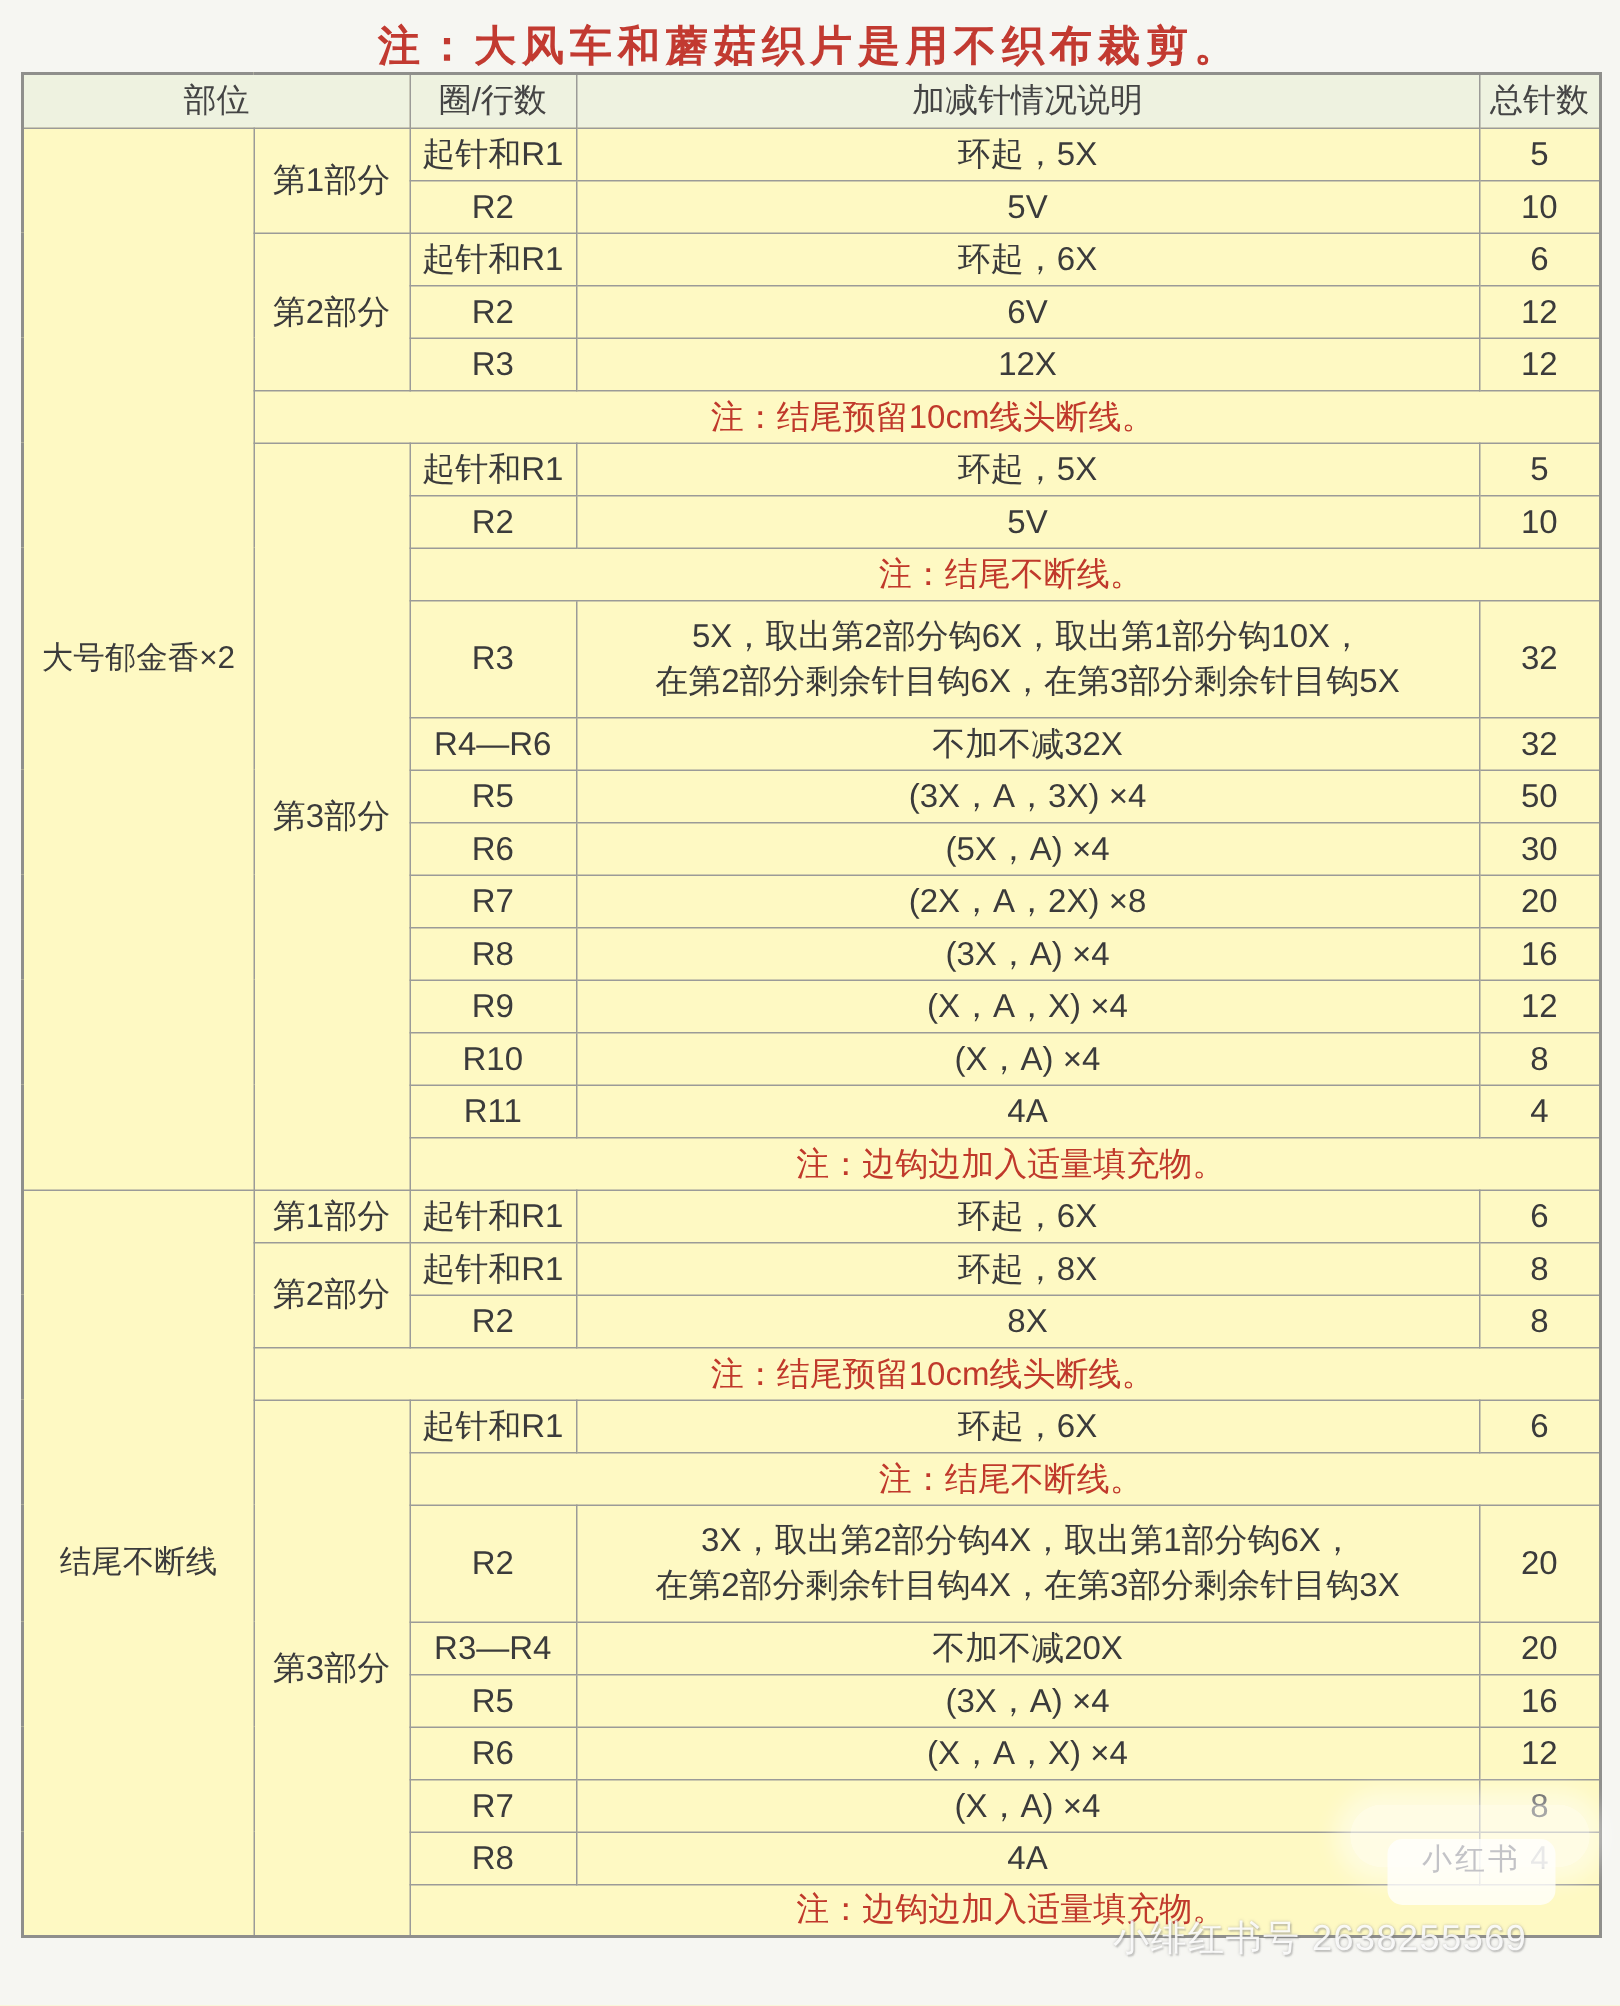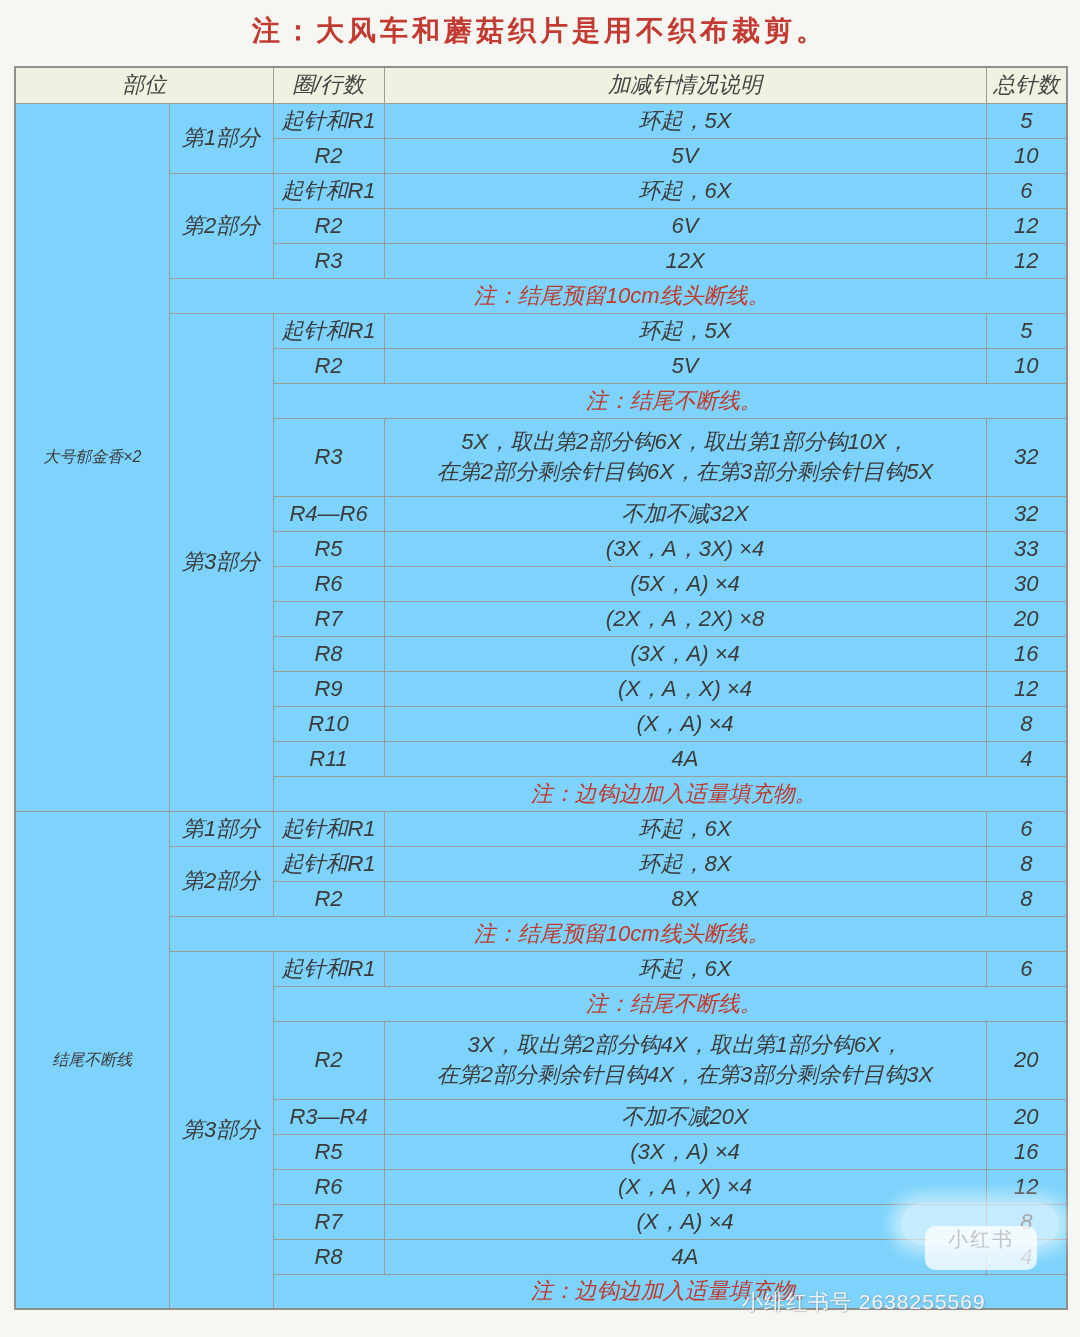--- a/index.html
+++ b/index.html
@@ -10,68 +10,66 @@
     color:#3b3b3b;
   }
   .page{position:absolute;inset:0;overflow:hidden;}
   .title{
     position:absolute;left:0;top:12px;width:100%;
     text-align:center;
     font-size:28px;font-weight:bold;letter-spacing:4px;
     color:#c23a31;
   }
   table.pattern{
-    position:absolute;left:14px;top:66px;
+    position:absolute;left:14px;top:48px;
     width:1052px;
     border-collapse:collapse;
     table-layout:fixed;
-    background:#7dd3fc;
+    background:#fef9c3;
     border:2px solid #8f8f8c;
-    font-style:italic;
   }
   col.c1{width:154px;}
   col.c2{width:104px;}
   col.c3{width:111px;}
   col.c4{width:602px;}
   col.c5{width:81px;}
   th,td{
     border:1px solid #9b9b98;
     text-align:center;vertical-align:middle;
     font-size:22px;font-weight:normal;
     padding:0 4px;
     line-height:1.35;
   }
   thead tr{height:36px;}
   thead th{background:#eef2e0;color:#444;}
   tr.h36{height:35px;}
   tr.h73{height:78px;}
   td.note{color:#c0392b;padding-left:12px;}
   td.desc{white-space:pre-line;}
-  td.part{font-size:16px;}
+  td.part{font-size:21px;}
   
   .wm-blob{
     position:absolute;left:900px;top:1203px;width:160px;height:42px;
     background:rgba(255,255,255,0.55);border-radius:21px;
     box-shadow:0 0 14px 10px rgba(255,255,255,0.45);
   }
   .wm-badge{
     position:absolute;left:925px;top:1226px;width:112px;height:44px;
     background:rgba(255,255,255,0.75);border-radius:10px;
     display:flex;justify-content:center;
   }
   .wm-badge span{
     font-size:20px;color:rgba(185,185,190,0.85);letter-spacing:2px;
   }
   .wm-id{
     position:absolute;left:742px;top:1276px;
-    font-size:21px;letter-spacing:1px;
+    font-size:24px;letter-spacing:1px;
     color:rgba(255,255,255,0.88);
     text-shadow:0 0 2px rgba(140,140,140,0.55), 1px 1px 1px rgba(120,120,120,0.35);
     white-space:nowrap;
-    margin-top:12px;
   }
 </style>
 </head>
 <body>
 
 <div class="page">
 
   <div class="title">注：大风车和蘑菇织片是用不织布裁剪。</div>
 
   <table class="pattern">
@@ -143,21 +141,21 @@
         <td>32</td>
       </tr>
       <tr class="h36">
         <td>R4—R6</td>
         <td class="desc">不加不减32X</td>
         <td>32</td>
       </tr>
       <tr class="h36">
         <td>R5</td>
         <td class="desc">(3X，A，3X) ×4</td>
-        <td>33</td>
+        <td>50</td>
       </tr>
       <tr class="h36">
         <td>R6</td>
         <td class="desc">(5X，A) ×4</td>
         <td>30</td>
       </tr>
       <tr class="h36">
         <td>R7</td>
         <td class="desc">(2X，A，2X) ×8</td>
         <td>20</td>

